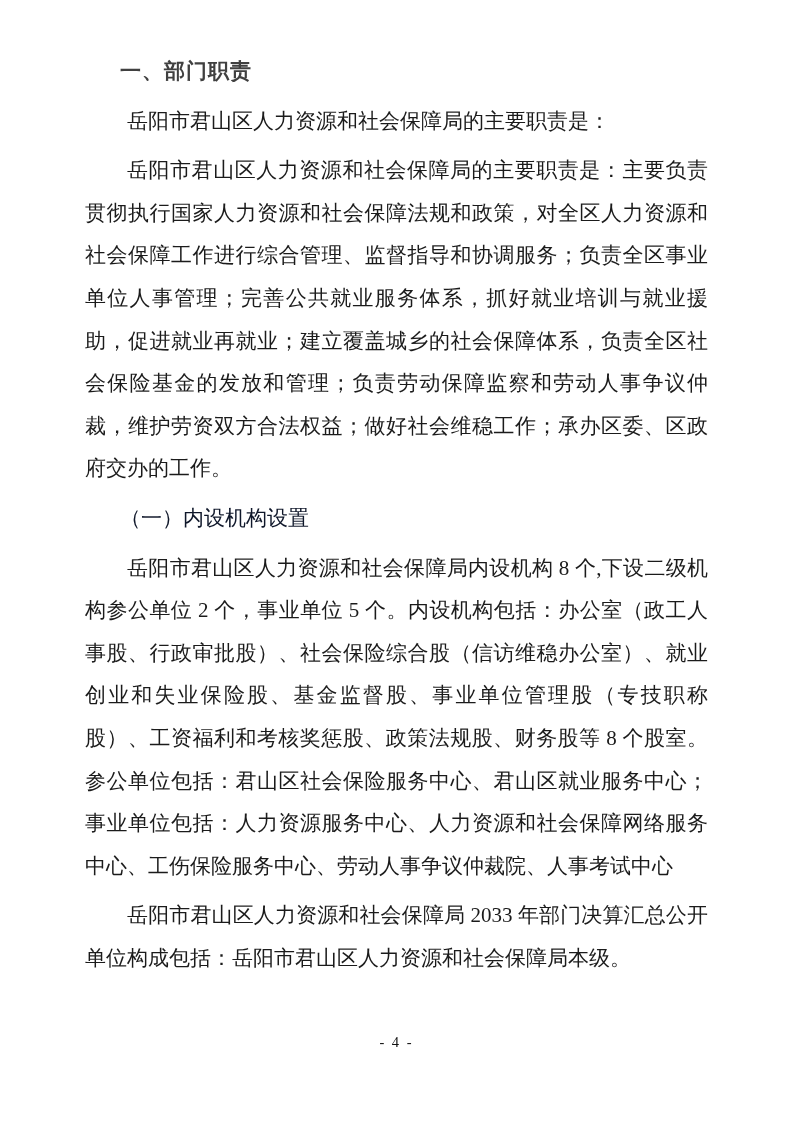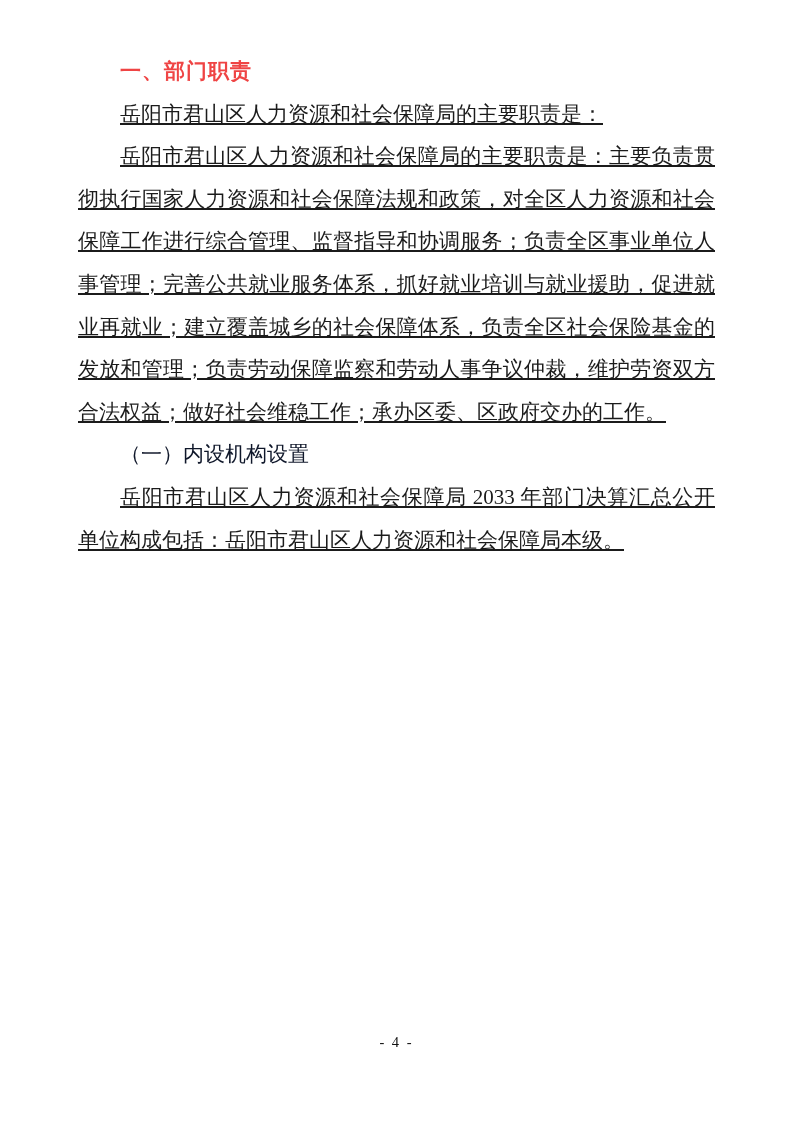--- a/index.html
+++ b/index.html
@@ -21,36 +21,35 @@
     left: 78px;
     top: 50px;
     width: 637px;
   }
   .section-heading {
     margin: 0;
     font-family: "DejaVu Sans", "Liberation Sans", sans-serif;
     font-weight: 700;
     font-size: 21px;
     line-height: 42.6px;
-    color: #ef4444;
+    color: #404040;
     text-indent: 2em;
     letter-spacing: 1px;
   }
   .section-heading.spaced-above {
     margin-top: 42.6px;
   }
   .body-para {
-    margin: 0;
+    margin: 7px;
     font-size: 21px;
     line-height: 42.6px;
     text-align: justify;
     text-justify: inter-ideograph;
     text-indent: 2em;
     color: #1b1b1b;
-    text-decoration: underline;
   }
   .sub-heading {
     margin: 0;
     font-size: 21px;
     line-height: 42.6px;
     text-indent: 2em;
     color: #0f172a;
   }
   .footer {
     position: absolute;
@@ -74,20 +73,21 @@
 
     <h2 class="section-heading">一、部门职责</h2>
 
     <p class="body-para">岳阳市君山区人力资源和社会保障局的主要职责是：</p>
 
     <p class="body-para">岳阳市君山区人力资源和社会保障局的主要职责是：主要负责贯彻执行国家人力资源和社会保障法规和政策，对全区人力资源和社会保障工作进行综合管理、监督指导和协调服务；负责全区事业单位人事管理；完善公共就业服务体系，抓好就业培训与就业援助，促进就业再就业；建立覆盖城乡的社会保障体系，负责全区社会保险基金的发放和管理；负责劳动保障监察和劳动人事争议仲裁，维护劳资双方合法权益；做好社会维稳工作；承办区委、区政府交办的工作。</p>
 
 
     <p class="sub-heading">（一）内设机构设置</p>
 
+    <p class="body-para">岳阳市君山区人力资源和社会保障局内设机构 8 个,下设二级机构参公单位 2 个，事业单位 5 个。内设机构包括：办公室（政工人事股、行政审批股）、社会保险综合股（信访维稳办公室）、就业创业和失业保险股、基金监督股、事业单位管理股（专技职称股）、工资福利和考核奖惩股、政策法规股、财务股等 8 个股室。参公单位包括：君山区社会保险服务中心、君山区就业服务中心；事业单位包括：人力资源服务中心、人力资源和社会保障网络服务中心、工伤保险服务中心、劳动人事争议仲裁院、人事考试中心</p>
 
 
     <p class="body-para">岳阳市君山区人力资源和社会保障局 2033 年部门决算汇总公开单位构成包括：岳阳市君山区人力资源和社会保障局本级。</p>
 
   </div>
 
   <div class="footer">
     <span class="page-number">- 4 -</span>
   </div>
 </div>

